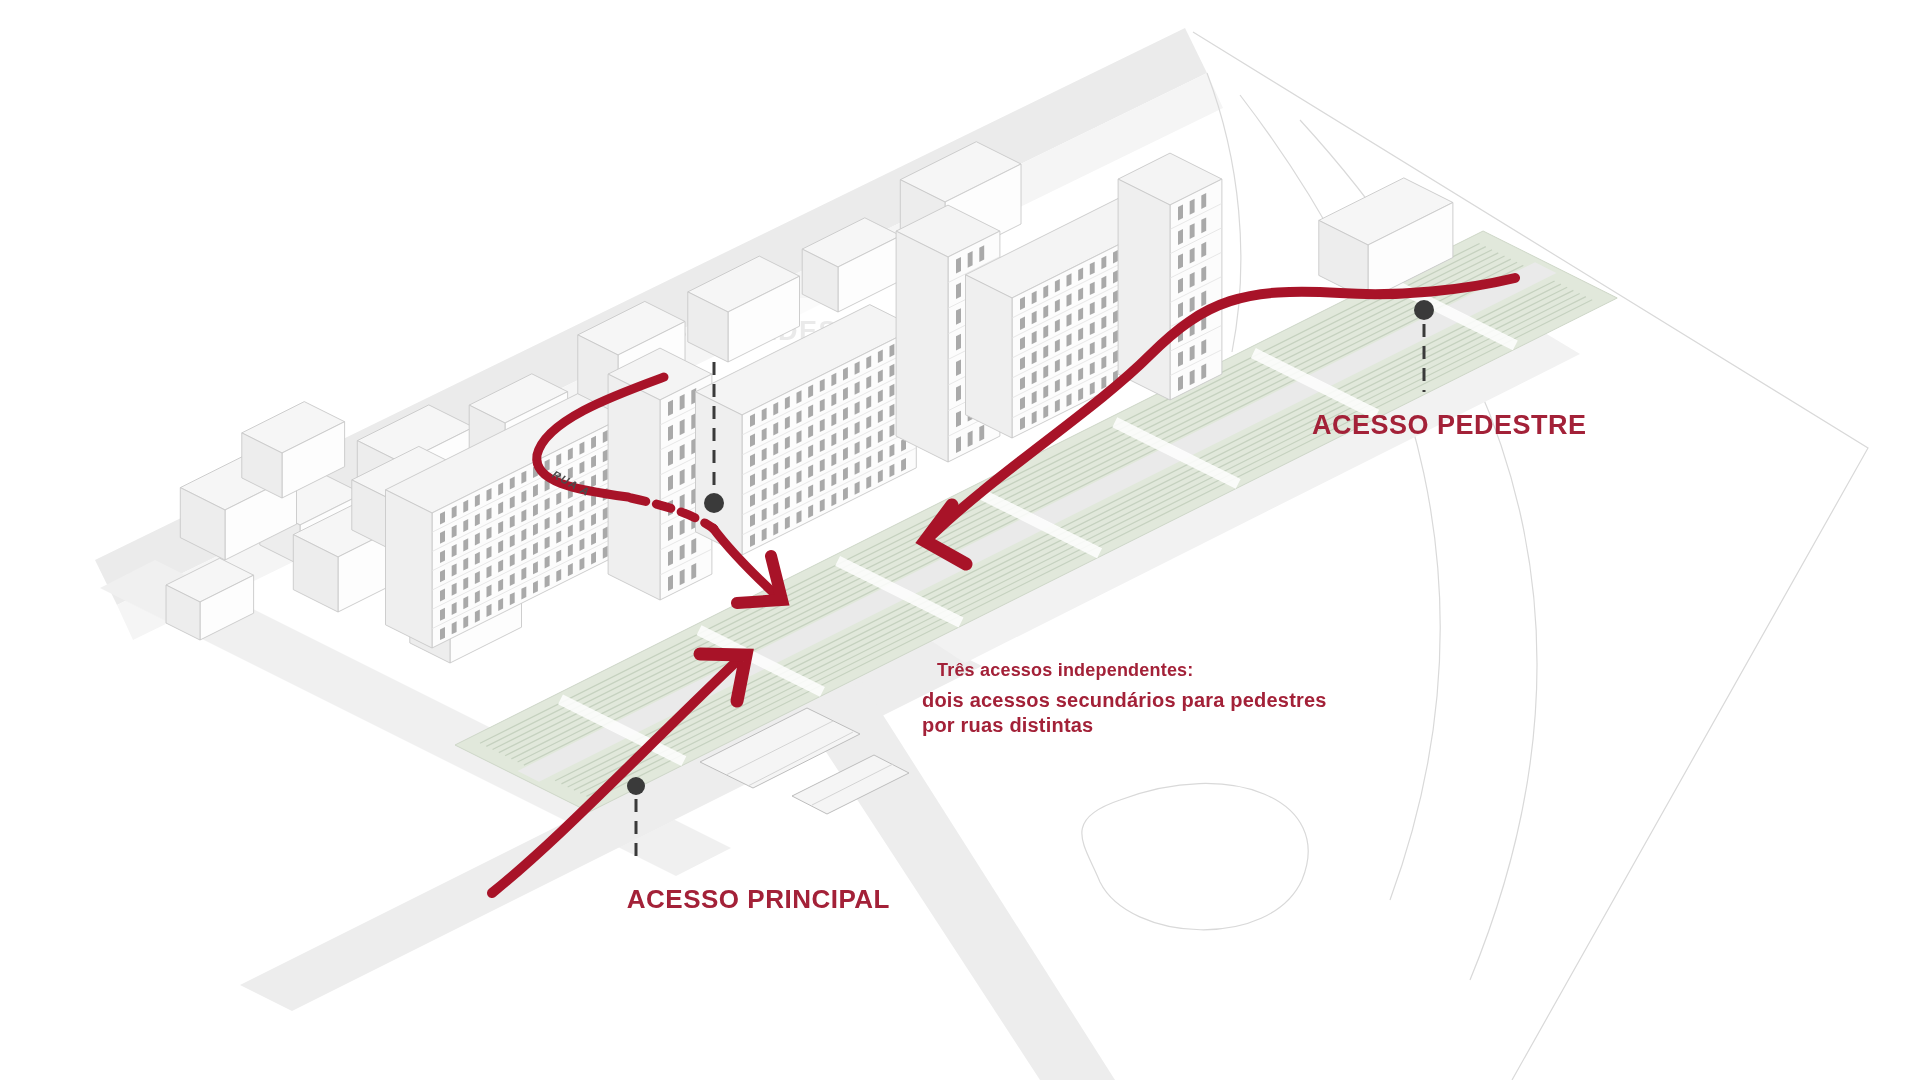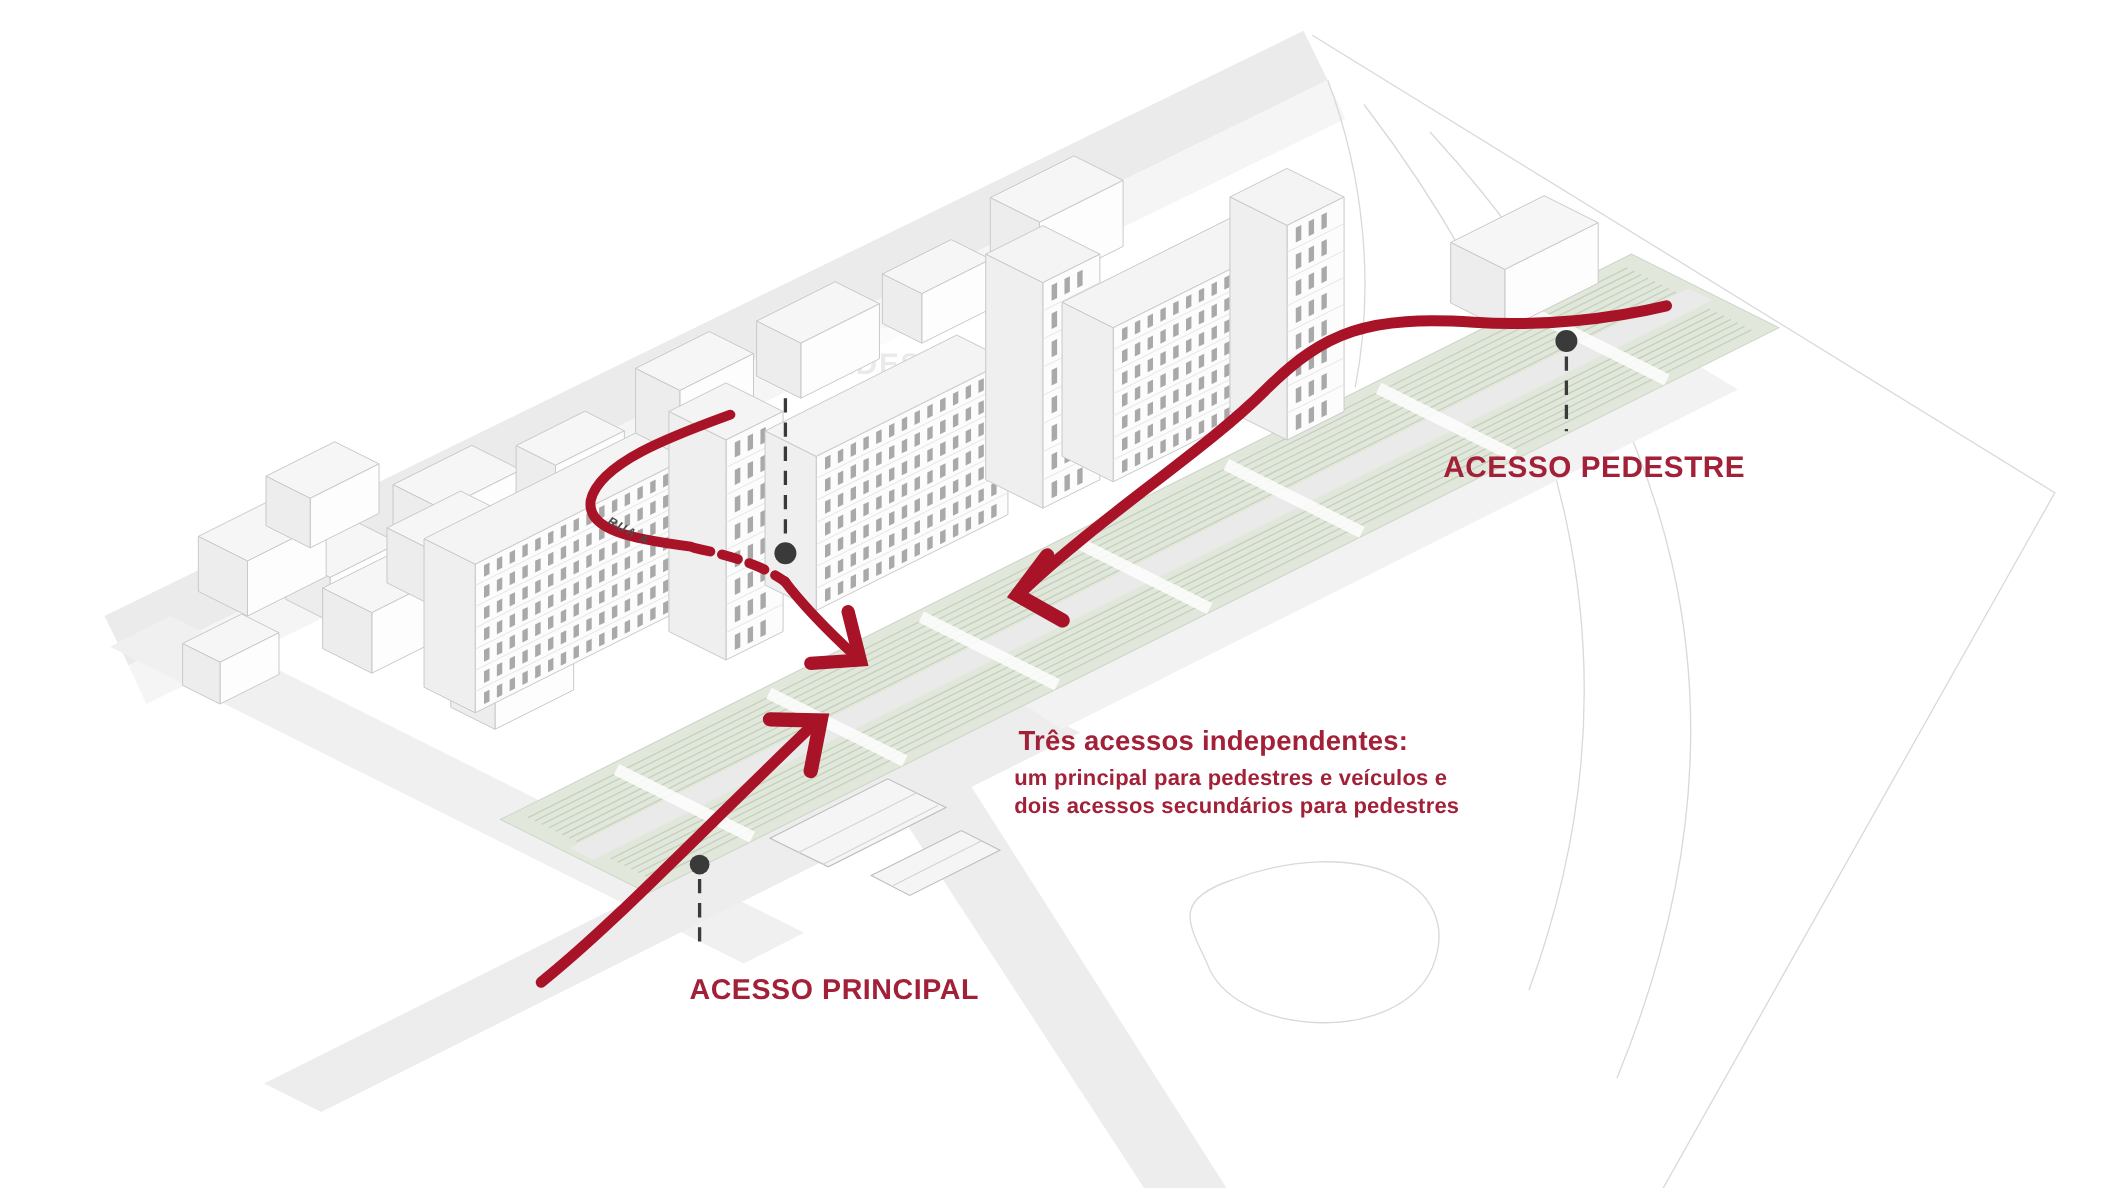--- a/index.html
+++ b/index.html
@@ -11,21 +11,21 @@
   }
   html,body{margin:0;padding:0;background:#ffffff;}
   .stage{
     position:relative;width:1920px;height:1080px;background:#ffffff;overflow:hidden;
     font-family:"Liberation Sans",sans-serif;
   }
   svg{position:absolute;left:0;top:0;}
   .lbl{position:absolute;color:var(--label-red);font-weight:700;white-space:nowrap;}
   .lbl-access-right{left:1312px;top:410px;font-size:27px;letter-spacing:.5px;}
   .note{left:922px;top:660px;}
-  .note .note-title{font-size:25px;margin:0 0 7px 4px;letter-spacing:.2px;}
+  .note .note-title{font-size:18px;margin:0 0 7px 15px;letter-spacing:.2px;}
   .note .note-line{font-size:20px;line-height:25px;letter-spacing:.2px;}
   .lbl-principal{left:420px;top:884px;width:470px;text-align:right;white-space:normal;}
   .lbl-principal .pr-title{font-size:26px;letter-spacing:.5px;}
   .lbl-principal .pr-sub{font-size:27px;margin-top:5px;}
   .lbl-rua{left:556px;top:468px;font-size:11px;color:#4b4b4b;letter-spacing:1.5px;
     font-style:italic;transform:rotate(29deg);transform-origin:left top;font-weight:700;}
   .ghost-text{font-size:27px;font-weight:700;letter-spacing:1.5px;fill:var(--ghost);}
   .red-stroke{stroke:var(--accent);fill:none;stroke-linecap:round;}
   .leader{stroke:var(--leader);stroke-width:3;stroke-dasharray:13 9;fill:none;}
   .thin{stroke:#d9d9d9;fill:none;stroke-width:1.2;}
@@ -638,22 +638,22 @@
       <circle cx="1424" cy="310" r="10" fill="var(--leader)"></circle>
       <line class="leader" x1="636" y1="799" x2="636" y2="861"></line>
       <circle cx="636" cy="786" r="9" fill="var(--leader)"></circle>
     </g>
   </svg>
 
   <div class="lbl lbl-access-right">ACESSO PEDESTRE</div>
 
   <div class="lbl note">
     <div class="note-title">Três acessos independentes:</div>
-    <div class="note-line">um principal para pedestres e veículos e</div>
     <div class="note-line">dois acessos secundários para pedestres</div>
+    <div class="note-line">por ruas distintas</div>
   </div>
 
   <div class="lbl lbl-principal">
     <div class="pr-title">ACESSO PRINCIPAL</div>
   </div>
 
   <div class="lbl lbl-rua">RUA A</div>
 </div>
 
 </body></html>

